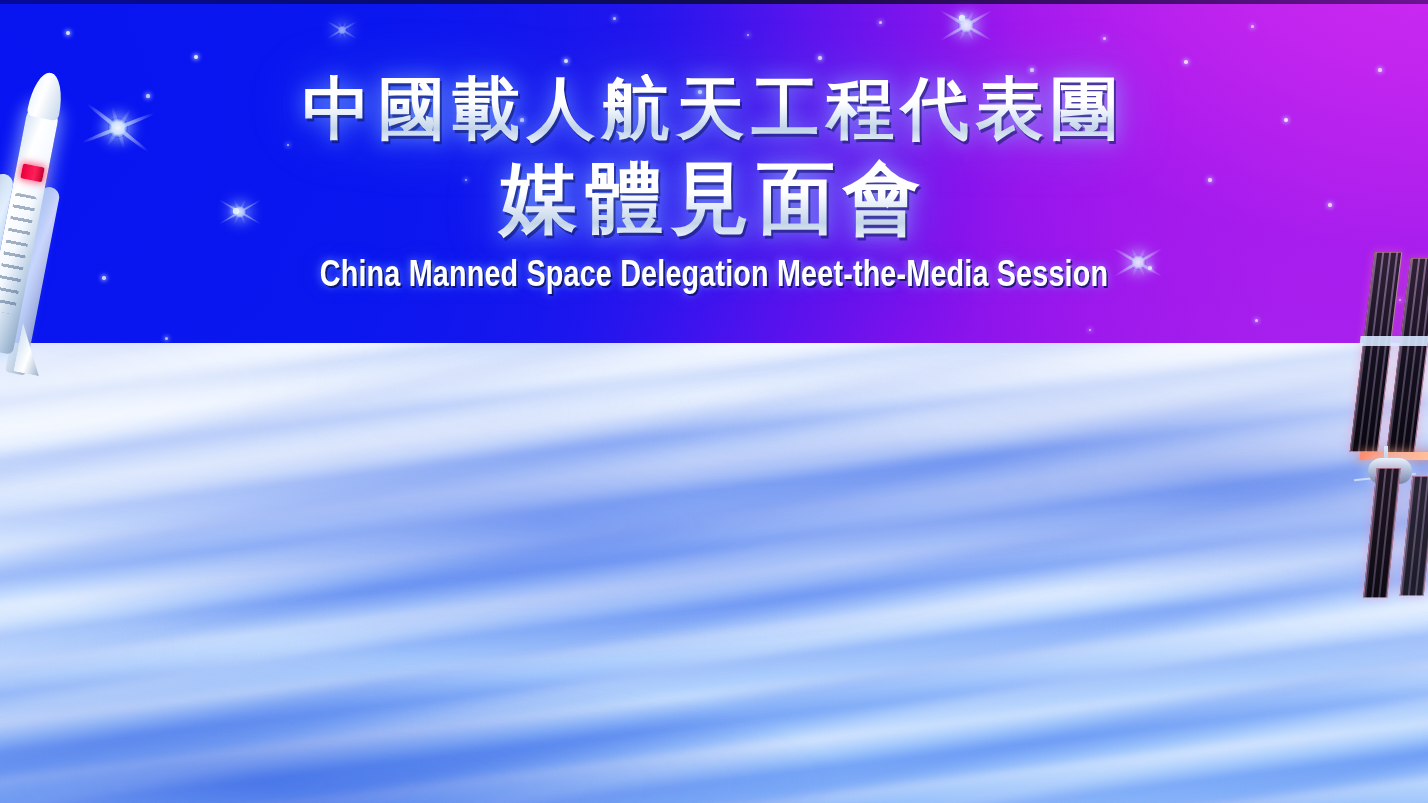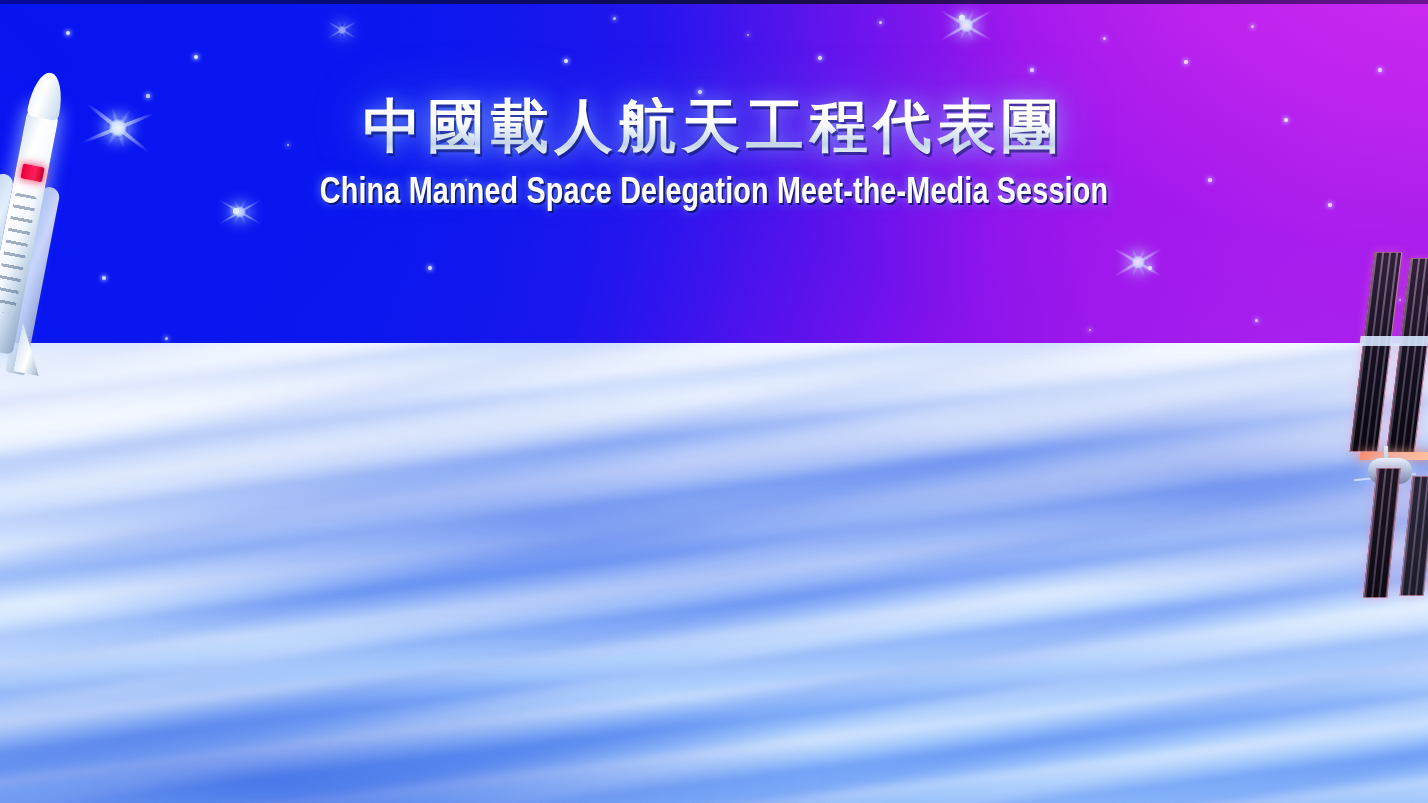--- a/index.html
+++ b/index.html
@@ -262,21 +262,21 @@
     letter-spacing:.10em;
     line-height:1.02;
     background:linear-gradient(180deg,#ffffff 0%,#ffffff 42%,#e6eef8 58%,#c3d4e8 80%,#eef4fb 100%);
     -webkit-background-clip:text;background-clip:text;
     -webkit-text-fill-color:transparent;color:transparent;
     filter:
       drop-shadow(2px 3px 0 rgba(10,18,90,.55))
       drop-shadow(0 0 10px rgba(150,200,255,.55))
       drop-shadow(0 0 26px rgba(110,170,255,.35));
   }
-  .cn1{font-size:58px;margin-top:23px;}
+  .cn1{font-size:68px;}
   .cn2{font-size:78px;margin-top:16px;}
   .en{
     margin-top:14px;
     font-family:"Liberation Sans","DejaVu Sans",sans-serif;
     font-weight:700;
     font-size:36px;
     color:#ffffff;
     letter-spacing:.005em;
     transform:scaleX(.80);
     transform-origin:50% 50%;
@@ -479,17 +479,18 @@
     <div class="pbase"></div>
     <div class="truss"></div>
     <div class="antenna"></div>
     <div class="module"></div>
     <div class="panel p3"></div>
     <div class="panel p4"></div>
   </div>
 
   <div class="titleblock">
     <div class="cn cn1">中國載人航天工程代表團</div>
+    <div class="cn cn2">媒體見面會</div>
     <div class="en">China Manned Space Delegation Meet-the-Media Session</div>
   </div>
 
   <div class="vignette"></div>
 </div>
 
 </body></html>

